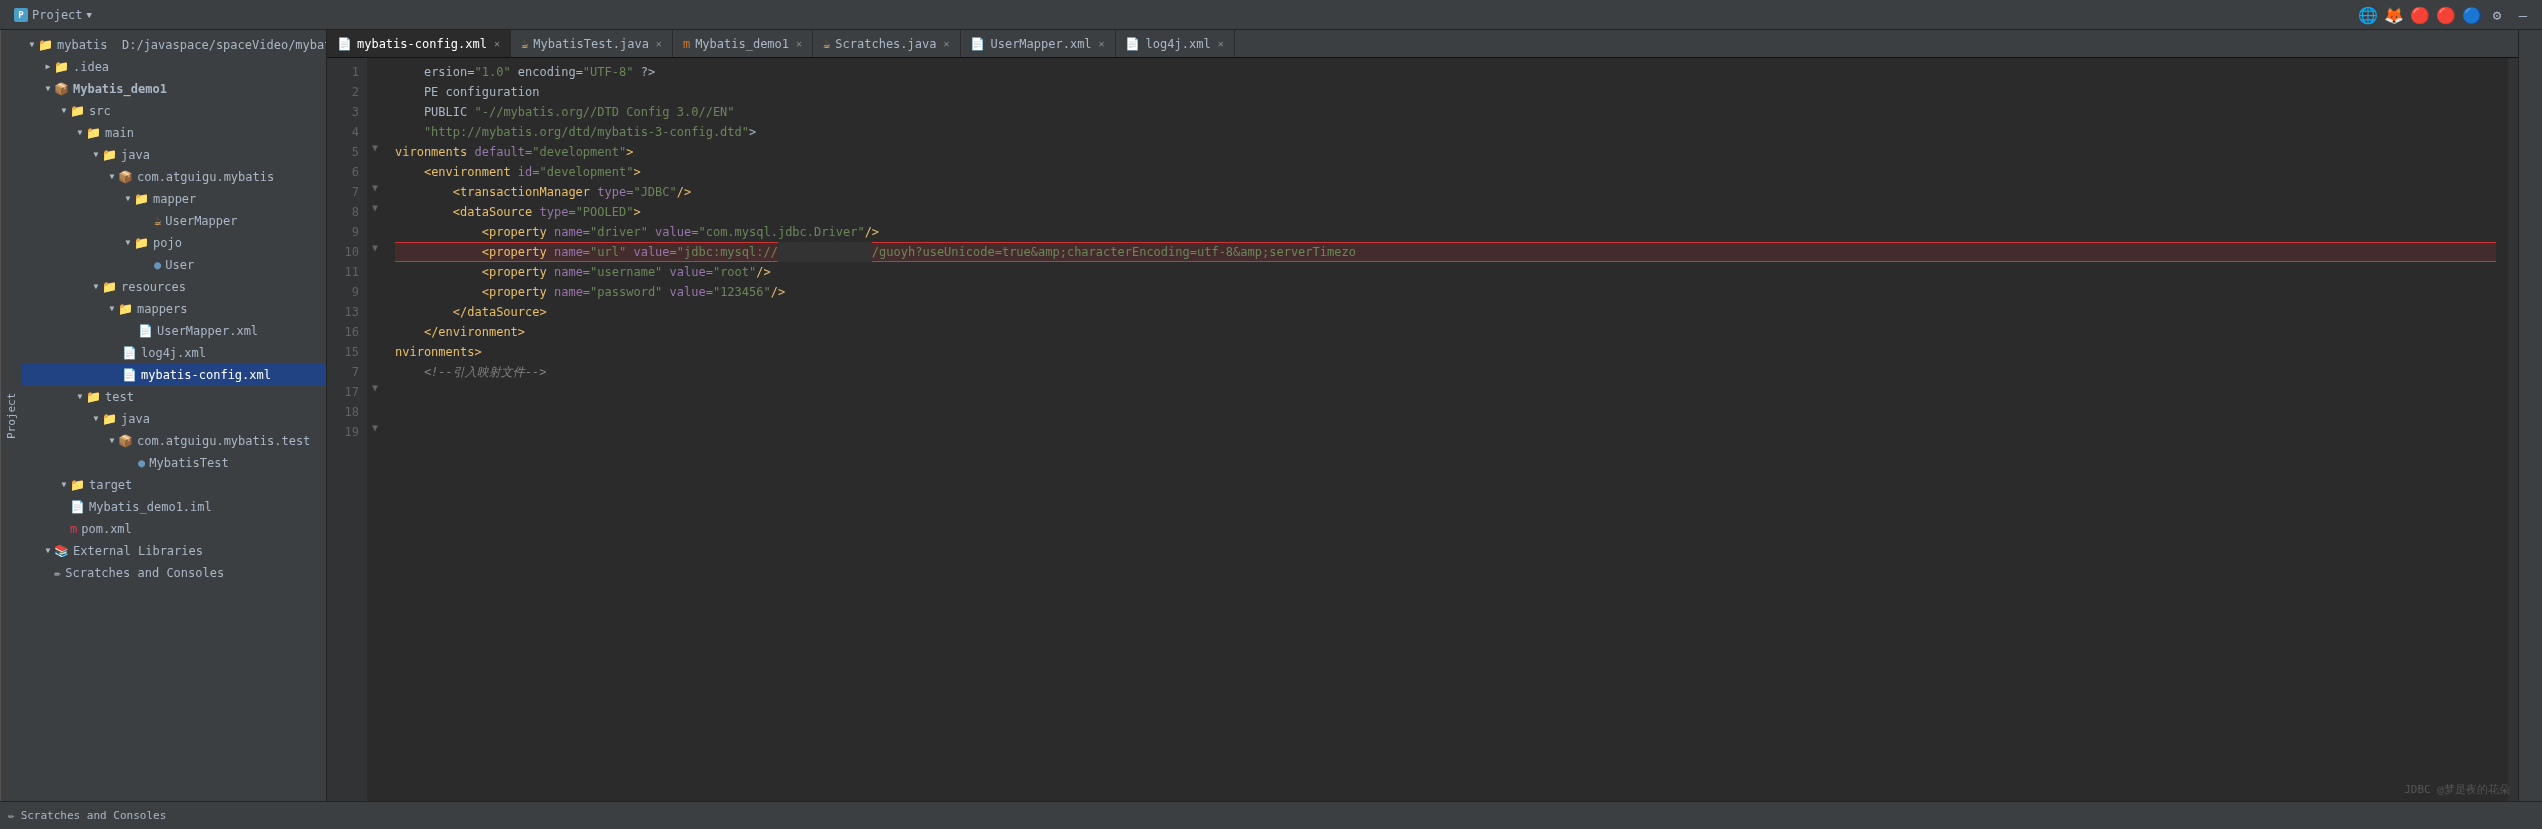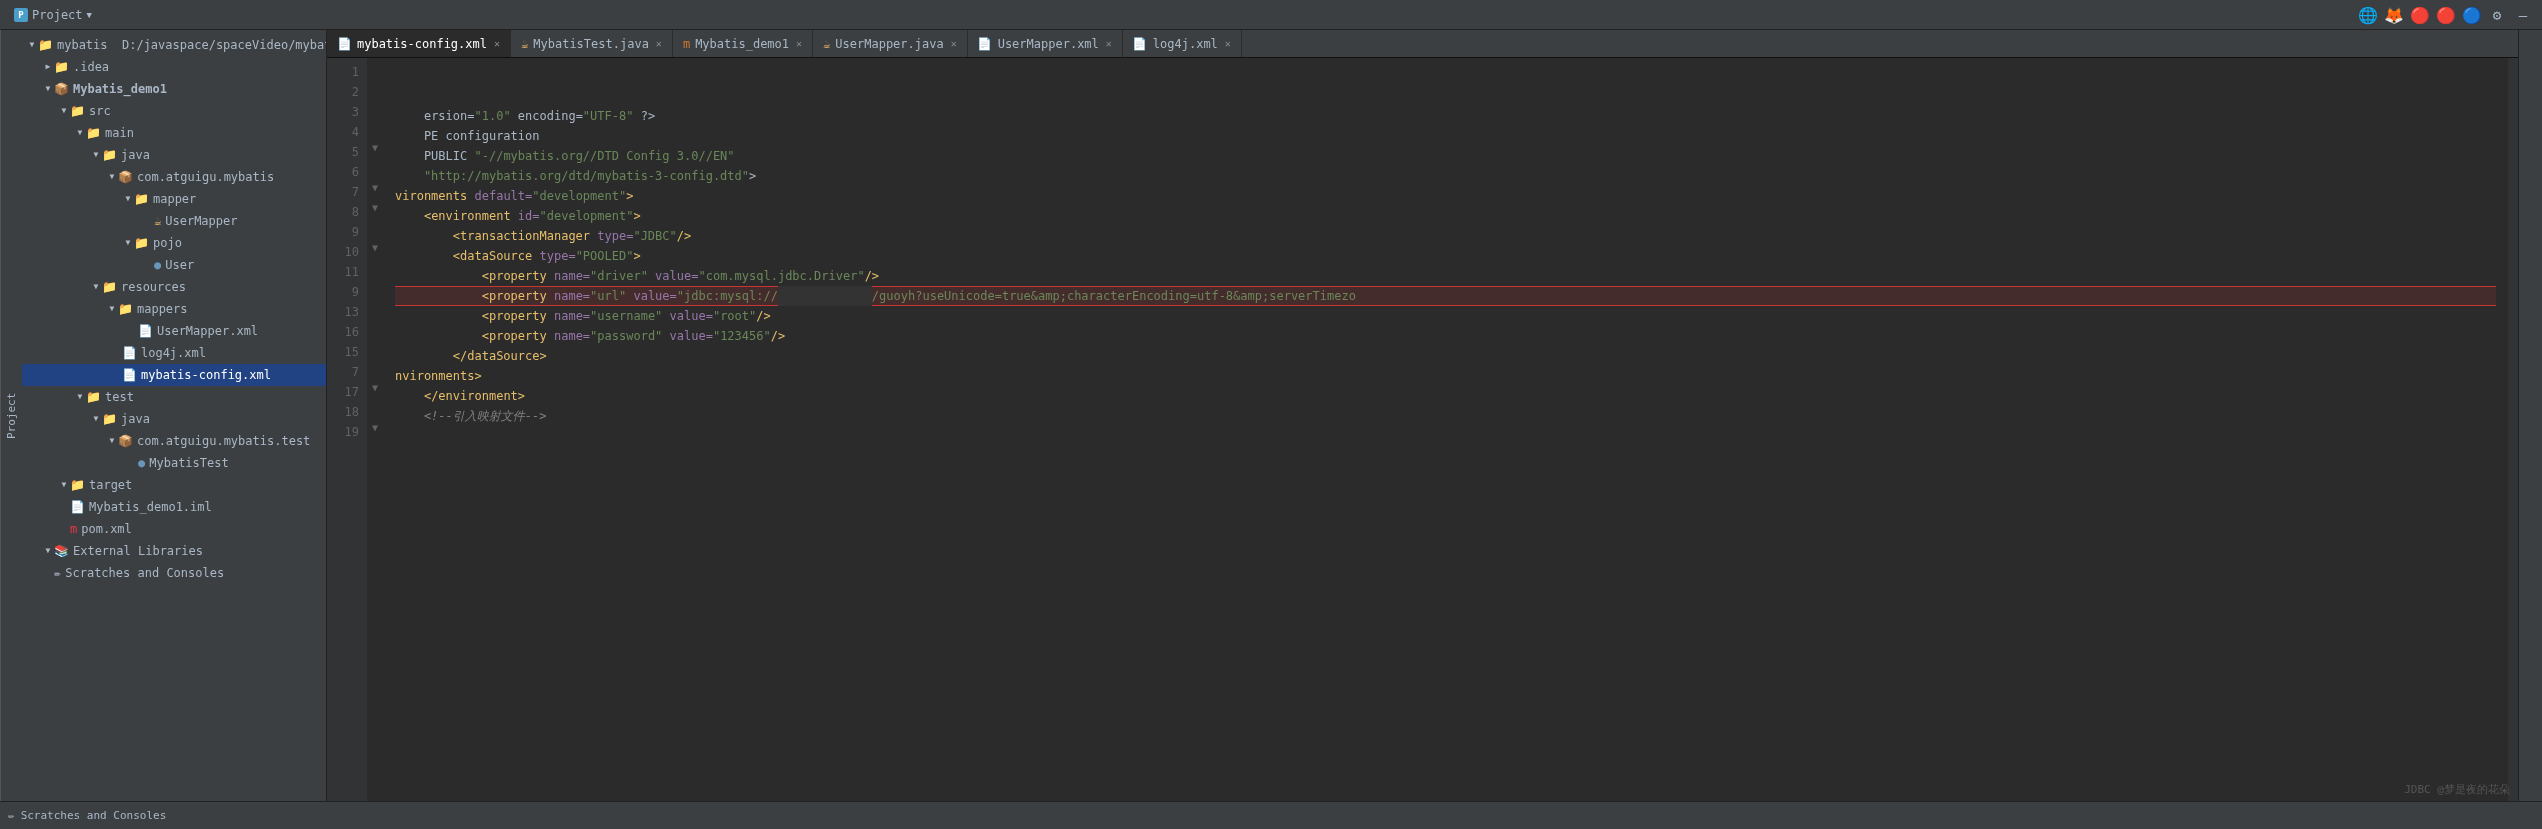--- a/index.html
+++ b/index.html
@@ -167,21 +167,20 @@
       font-size: 12px;
       line-height: 20px;
       flex-shrink: 0;
     }
     .line-numbers div { height: 20px; }
 
     .code-lines {
       flex: 1;
       padding: 4px 12px;
       overflow: hidden;
-      margin-top: 44px;
     }
     .code-line {
       height: 20px;
       line-height: 20px;
       white-space: pre;
       font-size: 12px;
       display: flex;
       align-items: center;
     }
     .code-line.highlighted-line {
@@ -439,21 +438,21 @@
           <span>MybatisTest.java</span>
           <span class="tab-close">✕</span>
         </div>
         <div class="tab">
           <span style="color:#cc7832;">m</span>
           <span>Mybatis_demo1</span>
           <span class="tab-close">✕</span>
         </div>
         <div class="tab">
           <span style="color:#ffc66d;">☕</span>
-          <span>UserMapper.java</span>
+          <span>Scratches.java</span>
           <span class="tab-close">✕</span>
         </div>
         <div class="tab">
           <span style="color:#e8bf6a;">📄</span>
           <span>UserMapper.xml</span>
           <span class="tab-close">✕</span>
         </div>
         <div class="tab">
           <span style="color:#e8bf6a;">📄</span>
           <span>log4j.xml</span>
@@ -555,25 +554,25 @@
 
           <div class="code-line">
             <span class="xml-text">            </span><span class="xml-tag">&lt;property </span><span class="xml-attr">name=</span><span class="xml-value">"password"</span><span class="xml-attr"> value=</span><span class="xml-value">"123456"</span><span class="xml-tag">/&gt;</span>
           </div>
 
           <div class="code-line">
             <span class="xml-text">        </span><span class="xml-tag">&lt;/dataSource&gt;</span>
           </div>
 
           <div class="code-line">
+            <span class="xml-text">    </span><span class="xml-tag">&lt;/environment&gt;</span>
+          </div>
+
+          <div class="code-line">
             <span class="xml-tag">nvironments&gt;</span>
-          </div>
-
-          <div class="code-line">
-            <span class="xml-text">    </span><span class="xml-tag">&lt;/environment&gt;</span>
           </div>
 
           <div class="code-line">
             <span class="xml-comment">    &lt;!--引入映射文件--&gt;</span>
           </div>
 
         </div>
         <div class="scrollbar-v"></div>
       </div>
     </div>

